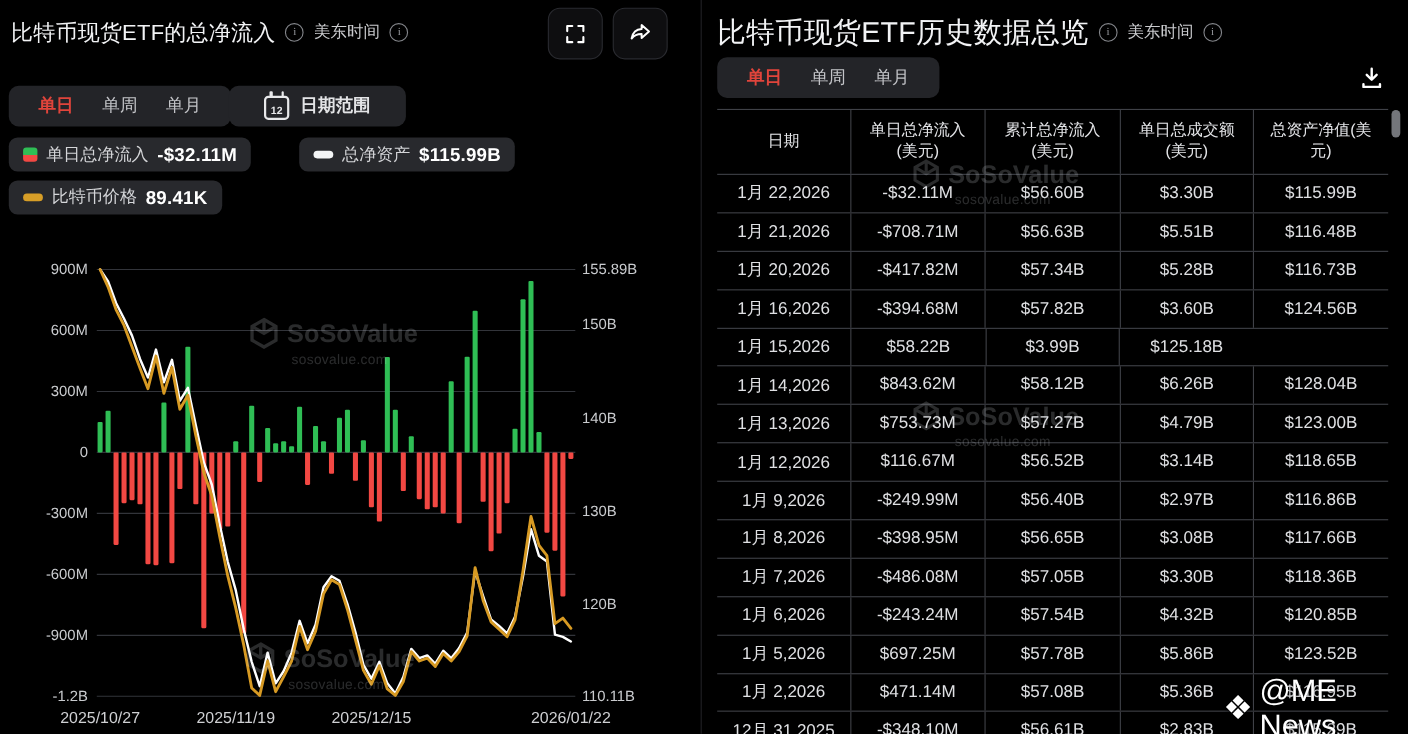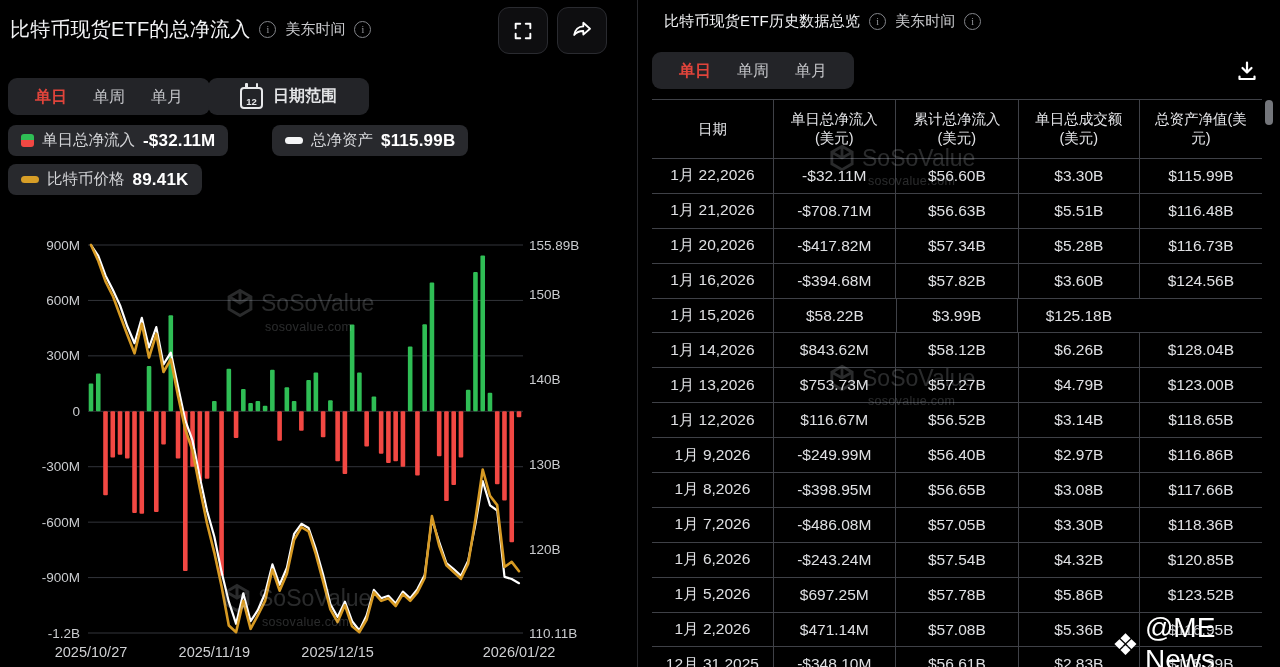--- a/index.html
+++ b/index.html
@@ -32,21 +32,21 @@
   .chip{position:absolute;display:flex;align-items:center;gap:8px;background:#28292d;border-radius:8px;
     height:31px;padding:0 13px;font-size:15.5px;color:#d4d5d8;}
   .chip b{color:#fff;font-size:17px;letter-spacing:.2px;}
   .swatch-split{width:13px;height:13px;border-radius:3px;background:linear-gradient(#2fbe55 50%,#f24843 50%);}
   .dash{width:18px;height:7px;border-radius:4px;}
   .dash.white{background:#f4f5f6;} .dash.gold{background:#d79e27;}
   
   #chart-wrap{position:absolute;left:0;top:230px;width:637px;height:437px;}
   
   .wm{position:absolute;color:rgba(210,213,218,.20);pointer-events:none;line-height:1;}
-  .wm .r1{display:flex;align-items:center;gap:6px;font-size:23px;font-weight:normal;}
+  .wm .r1{display:flex;align-items:center;gap:6px;font-size:23px;font-weight:bold;}
   .wm .r2{font-size:12.5px;margin:3px 0 0 40px;font-weight:normal;letter-spacing:.3px;}
   .wm svg{stroke:currentColor;fill:none;stroke-width:2.4;}
   
   #right-panel .hdr-row{left:14px;top:12px;}
   #rp-tabs{left:14px;top:52px;}
   .dl-btn{position:absolute;right:20px;top:58px;width:26px;height:26px;display:flex;align-items:center;justify-content:center;}
   .dl-btn svg{stroke:#fff;fill:none;stroke-width:2.2;stroke-linecap:round;stroke-linejoin:round;}
   .tbl{position:absolute;left:14px;top:99px;width:610px;border-top:1px solid #3f4147;}
   .tbl-header{display:flex;height:58px;border-bottom:1px solid #3f4147;}
   .tbl-row{display:flex;height:33.9px;border-bottom:1px solid #3f4147;}
@@ -216,21 +216,21 @@
           <path d="M12 2 L20.7 7 V17 L12 22 L3.3 17 V7 Z M12 2 V12 M3.3 7 L12 12 L20.7 7"></path>
         </svg>
         <span>SoSoValue</span>
       </div>
     <div class="r2">sosovalue.com</div>
   </div>
 </div>
 
 <div class="panel" id="right-panel">
   <div class="hdr-row">
-    <span class="panel-title" style="font-size:15px;margin-left:12px;">比特币现货ETF历史数据总览</span>
+    <span class="panel-title" style="font-size:26px;">比特币现货ETF历史数据总览</span>
     <span class="info"></span>
     <span class="tz">美东时间</span>
     <span class="info"></span>
   </div>
 
   <div class="tab-group" id="rp-tabs">
     <span class="tab active">单日</span>
     <span class="tab">单周</span>
     <span class="tab">单月</span>
   </div>

